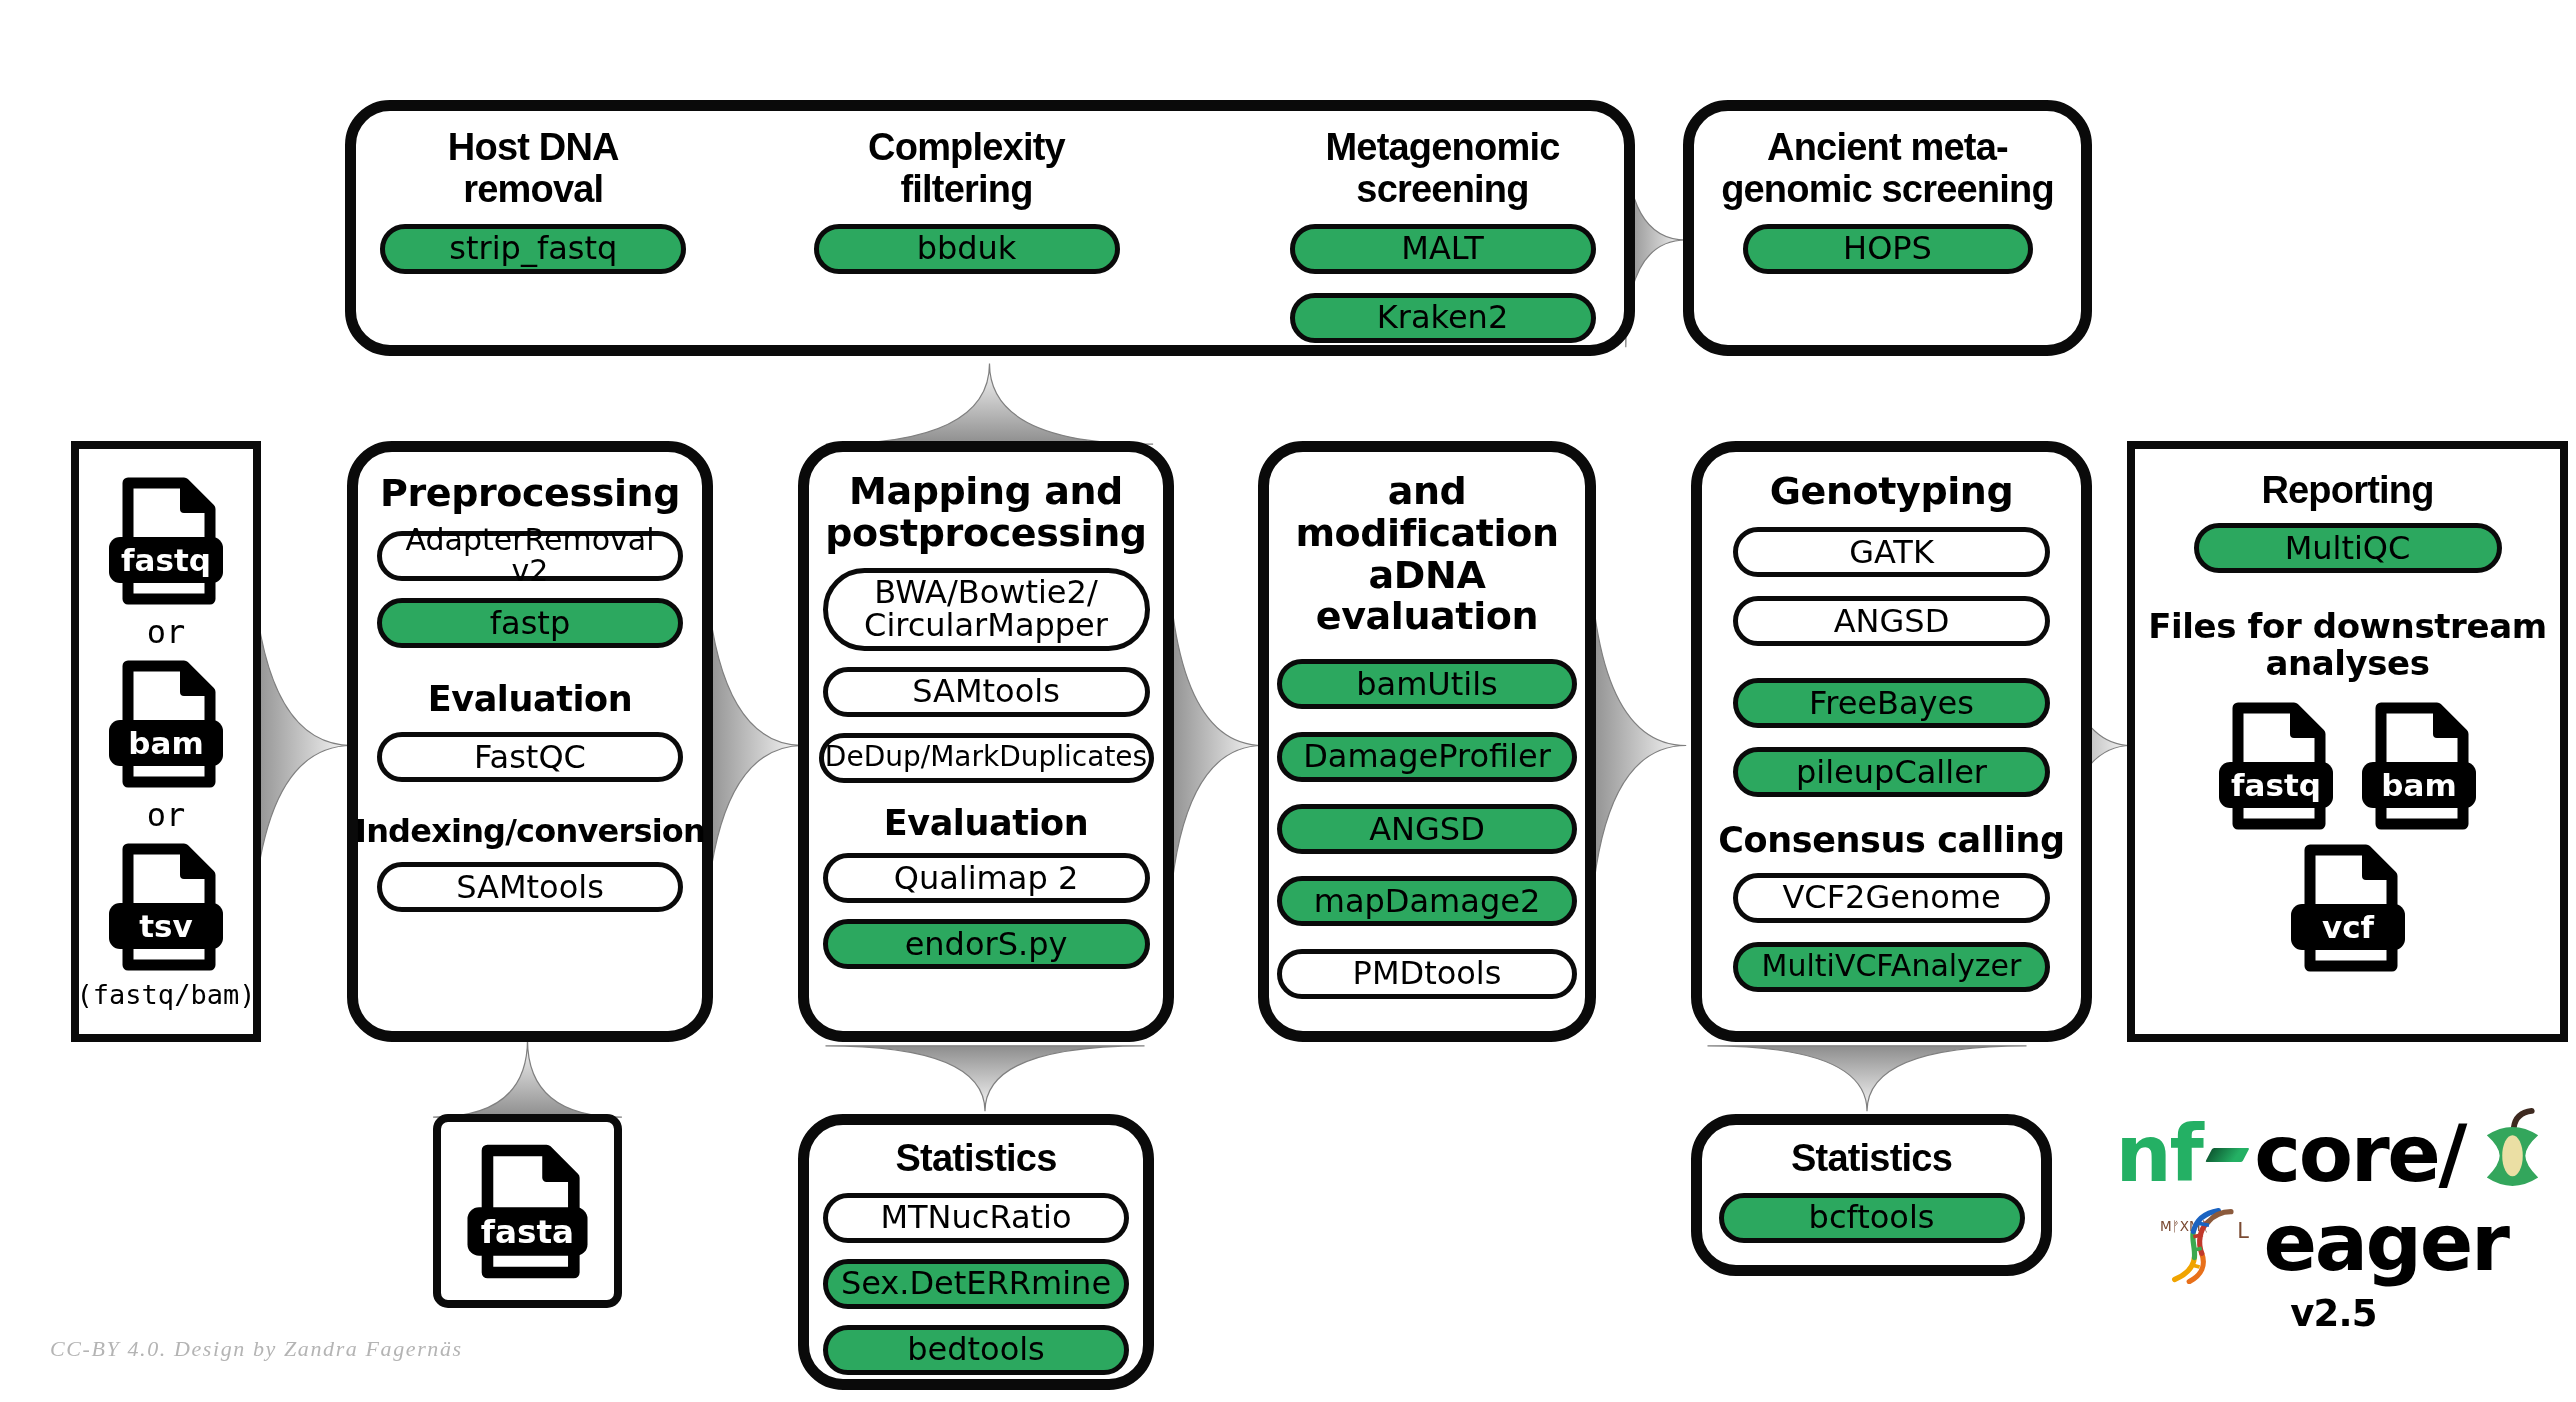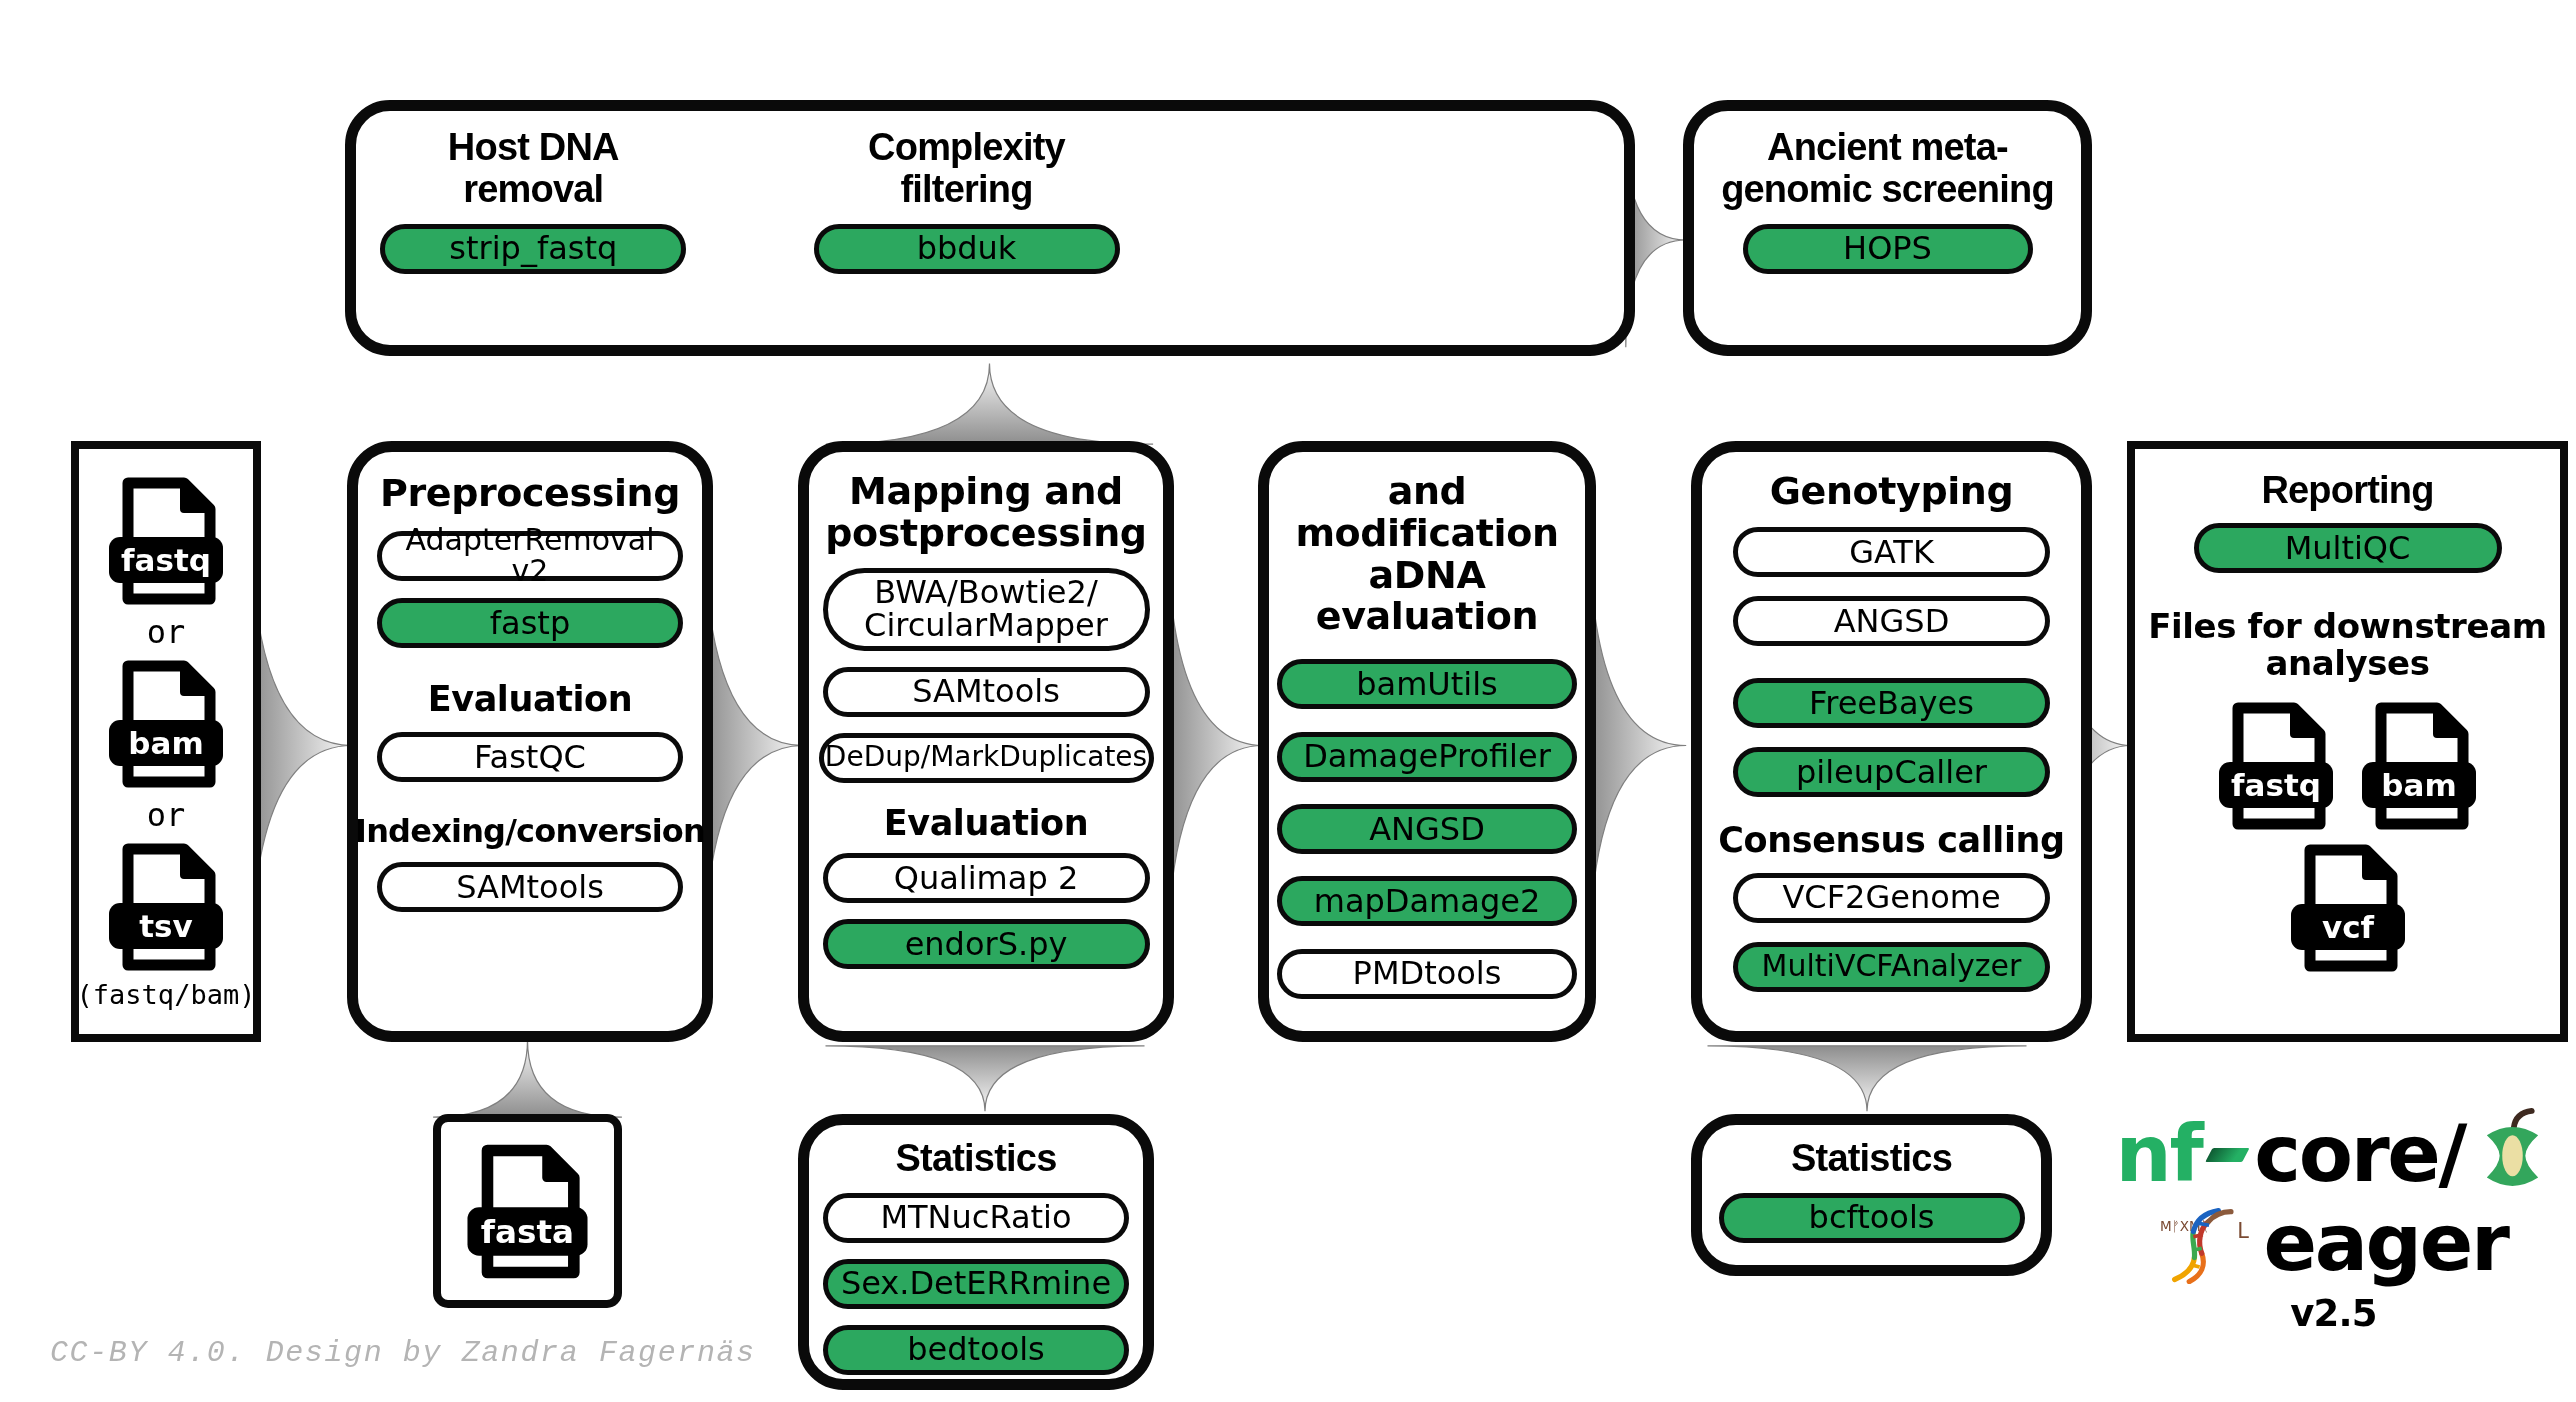--- a/index.html
+++ b/index.html
@@ -16,22 +16,22 @@
         font-size:32px;line-height:1.02;text-align:center;padding:0 6.4px;flex-shrink:0;}
   .pill.green{background:#2CA85F;}
   .pill.tall{height:83px;flex-direction:column;}
   .fs38{font-size:30px;}
   .fs35{font-size:28px;}
   .arrow{position:absolute;}
   .tbcol{position:absolute;top:0;width:345px;display:flex;flex-direction:column;align-items:center;padding-top:16px;}
   .orlbl{font-size:32px;font-weight:bold;font-family:"DejaVu Sans Mono","Liberation Mono",monospace;font-weight:normal;}
   .note{font-size:27px;font-family:"DejaVu Sans Mono","Liberation Mono",monospace;}
   .ficon{display:block;}
-  .credit{position:absolute;left:50px;top:1336px;font-size:30px;font-style:italic;
-          color:#b4b4b4;letter-spacing:1.6px;font-family:Liberation Mono, monospace;}
+  .credit{position:absolute;left:50px;top:1336px;font-size:22px;font-style:italic;
+          color:#b4b4b4;letter-spacing:1.6px;font-family:Liberation Serif, serif;}
   
   .logo{position:absolute;left:2109px;top:1107px;width:449px;display:flex;flex-direction:column;align-items:center;}
   .lrow{display:flex;align-items:center;}
   .ltxt{font-weight:bold;font-size:79px;letter-spacing:-2.4px;line-height:1;}
   .lgreen{color:#24B064;}
   .ldash{display:inline-block;width:37px;height:13.6px;margin:0 8px;border-radius:1.6px;
          background:linear-gradient(100deg,#0e5b33,#24B064 75%);transform:skewX(-28deg);}
   .lver{font-weight:bold;font-size:37px;margin-top:8px;letter-spacing:-0.8px;}
 </style>
 </head>
@@ -137,20 +137,28 @@
         <span style="display:block;">removal</span>
       </div>
       <div class="pill green">strip_fastq</div>
     </div>
     <div class="tbcol" style="left:438px;">
       <div class="title t-cond" style="margin-bottom:13px;">
         <span style="display:block;">Complexity</span>
         <span style="display:block;">filtering</span>
       </div>
       <div class="pill green">bbduk</div>
+    </div>
+    <div class="tbcol" style="left:914px;">
+      <div class="title t-cond" style="margin-bottom:13px;">
+        <span style="display:block;">Metagenomic</span>
+        <span style="display:block;">screening</span>
+      </div>
+      <div class="pill green">MALT</div>
+      <div class="pill green" style="margin-top:19px;">Kraken2</div>
     </div>
   </div>
 
   <div class="box vflex" style="left:1683px;top:100px;width:409px;height:256px;padding-top:16px;">
     <div class="title t-cond" style="margin-bottom:13px;">
       <span style="display:block;">Ancient meta-</span>
       <span style="display:block;">genomic screening</span>
     </div>
     <div class="pill green" style="width:290px;">HOPS</div>
   </div>

